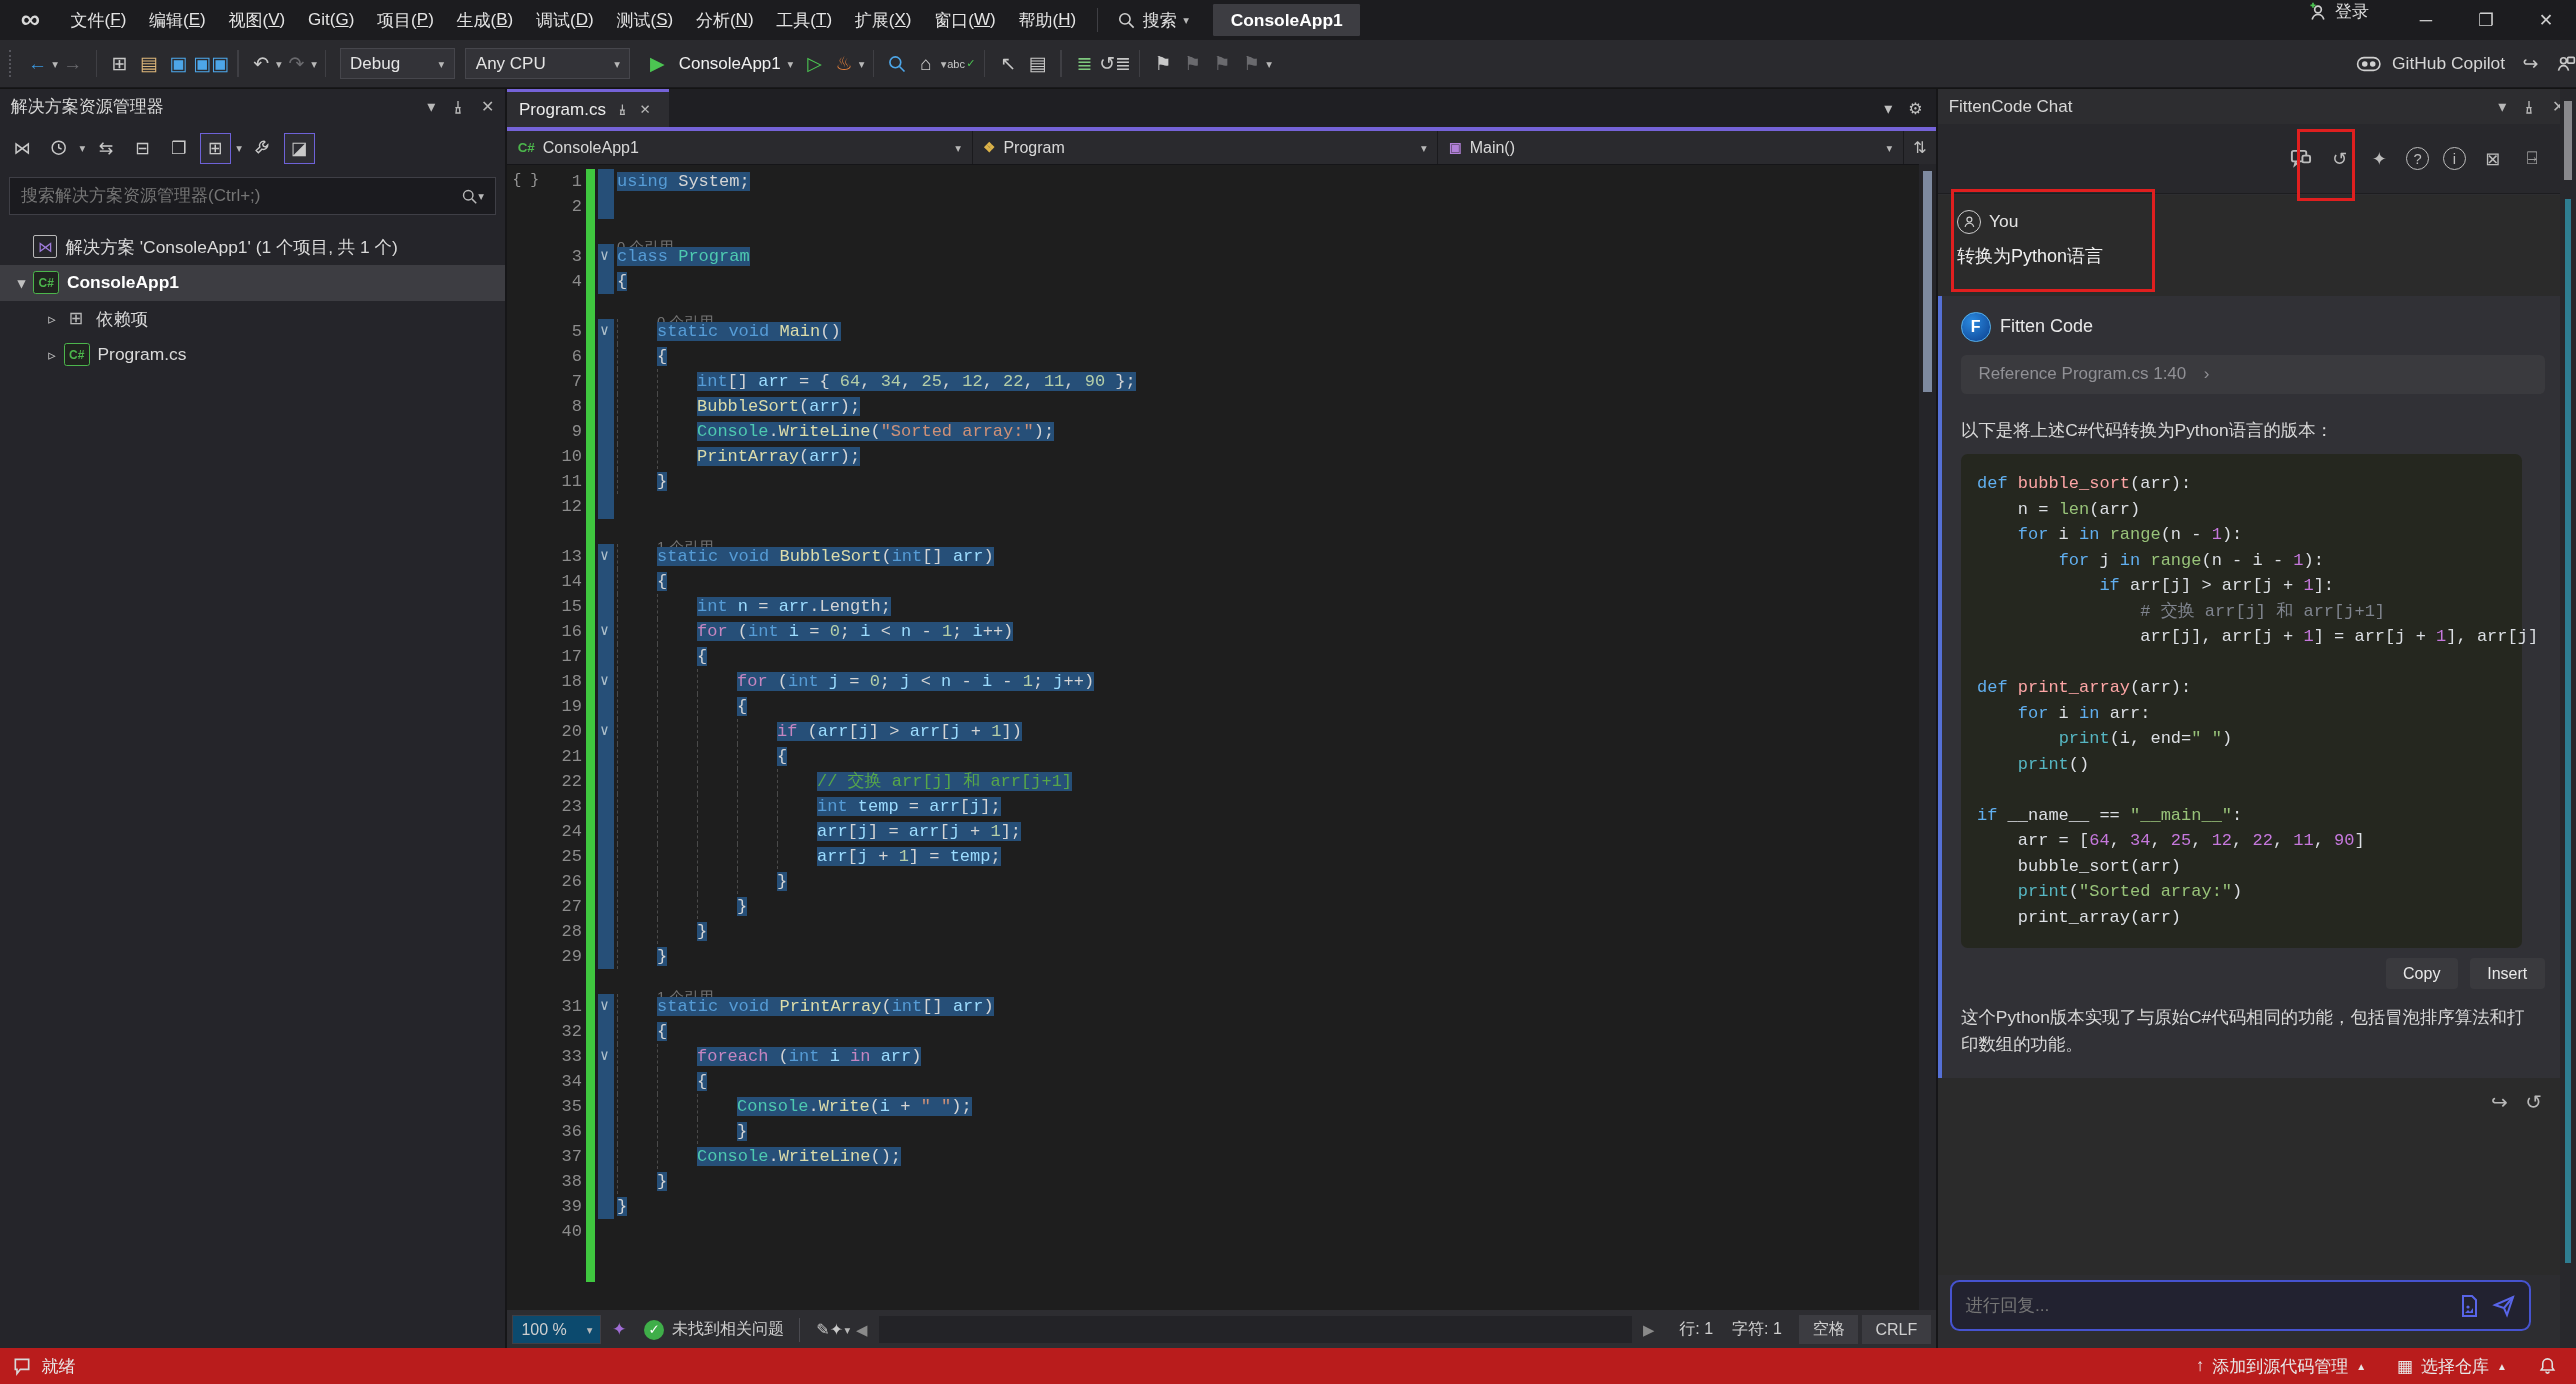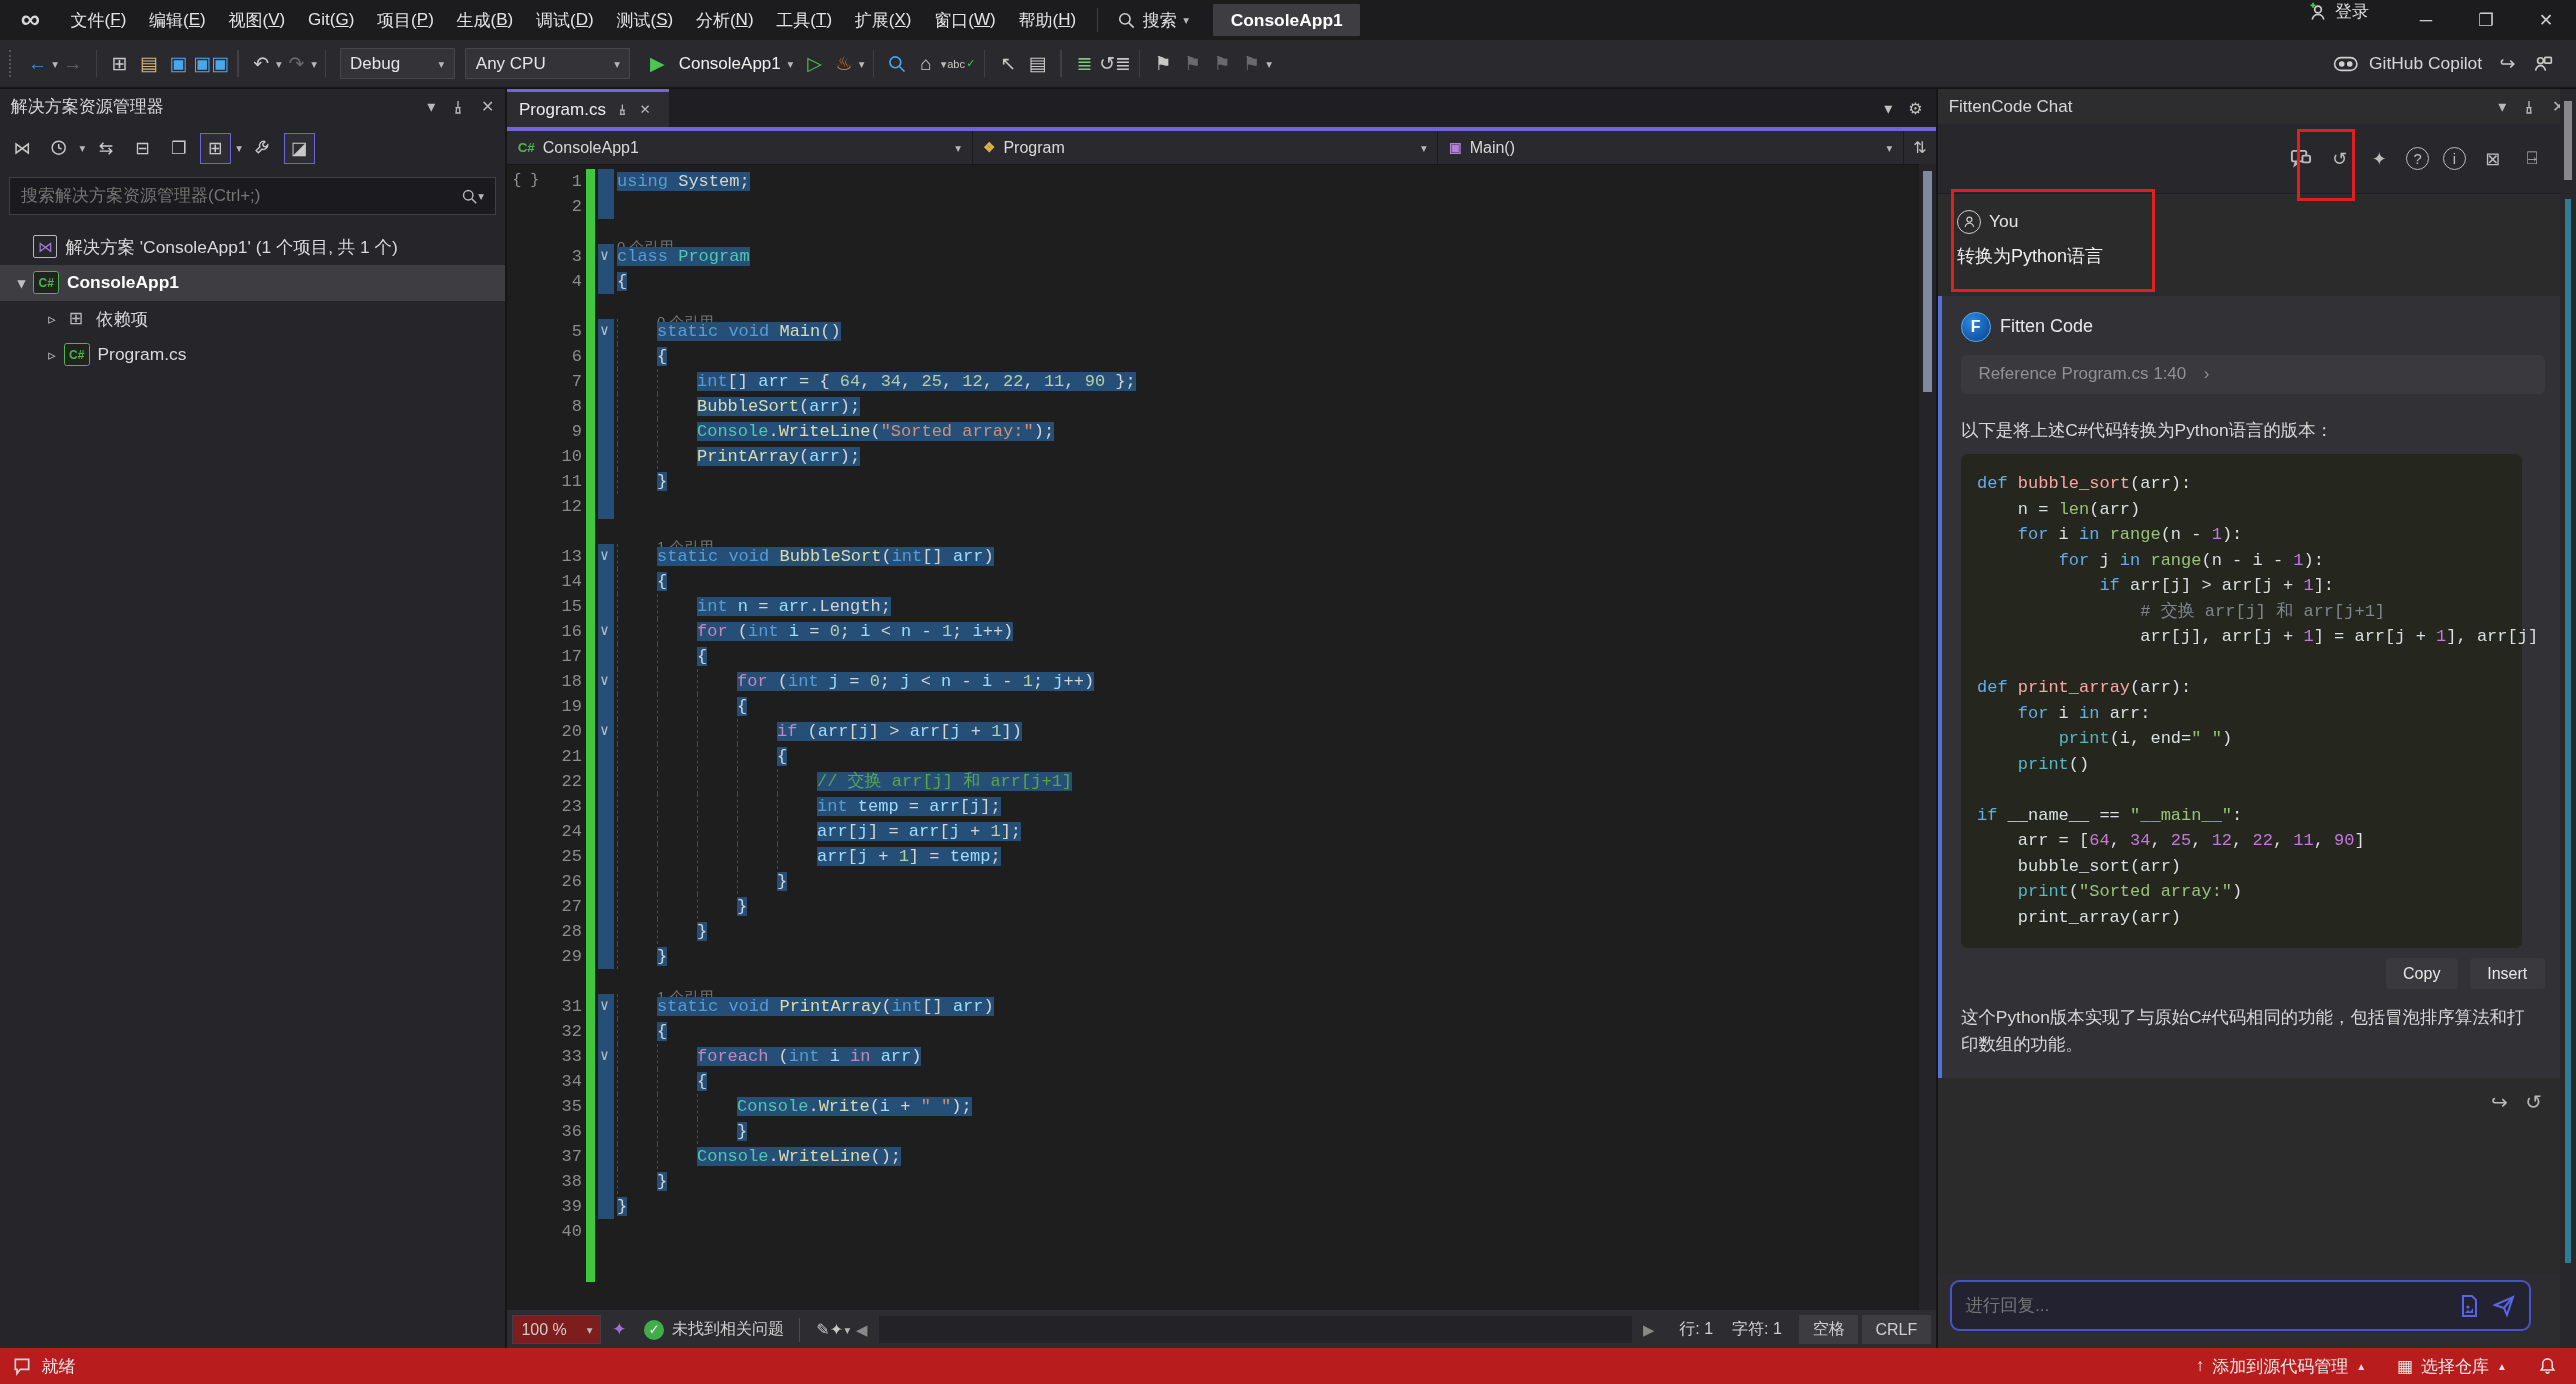--- a/index.html
+++ b/index.html
@@ -22,21 +22,21 @@
 .caret{font-size:11.4px;color:#b8b8b8}
 
 
 #toolbar{position:absolute;left:0;top:40px;width:2576px;height:48px;background:#2a2a2e;display:flex;align-items:center;border-bottom:1.3px solid #19191c}
 .grip{width:5.4px;height:27px;border-left:2px dotted #55555c;margin:0 8px 0 9.4px}
 .tbi{min-width:29.5px;height:32px;display:flex;align-items:center;justify-content:center;font-size:19px;color:#c8c8c8;gap:1.3px}
 .tbi.blue{color:#3a96dd}.tbi.dim{color:#6a6a6e}.tbi.green{color:#4cc552}.tbi.orange{color:#e8823c}.tbi.gold{color:#dcb67a}.tbi.bluesave{color:#4da6e8}
 .tsep{width:1.3px;height:27px;background:#3f3f44;margin:0 8px}
 .combo{display:flex;align-items:center;justify-content:space-between;background:#333338;border:0.7px solid #46464c;height:31px;padding:0 9.4px;font-size:17px;color:#e4e4e4;margin:0 5.4px}
 .runbtn{display:flex;align-items:center;gap:6.7px;font-size:17px;color:#f0f0f0;padding:0 6.7px}
-.copilot{margin-left:auto;display:flex;align-items:center;gap:10.7px;padding-right:23px;font-size:17.4px;color:#d6d6d6}
+.copilot{margin-left:auto;display:flex;align-items:center;gap:10.7px;font-size:17.4px;color:#d6d6d6}
 
 
 #explorer{position:absolute;left:0;top:89px;width:507px;height:1260px;background:#25252a;border-right:2.7px solid #161618}
 #editor{position:absolute;left:507px;top:89px;width:1429px;height:1260px;background:#1e1e1e}
 #chat{position:absolute;left:1936px;top:89px;width:640px;height:1260px;background:#2d2d30;border-left:2.7px solid #161618}
 
 
 .panel-head{height:35px;display:flex;align-items:center;padding:0 10.7px;font-size:17px;color:#d8d8d8}
 .panel-head .ph-icons{margin-left:auto;display:flex;gap:14.8px;color:#b8b8b8;font-size:16px;align-items:center}
 .exp-toolbar{height:48px;display:flex;align-items:center;gap:5.4px;padding:0 6.7px}
@@ -74,21 +74,21 @@
 .chev{position:absolute;left:86px;top:0;width:23px;text-align:center;color:#aebfca;font-size:14.8px;z-index:2}
 .ltxt{position:absolute;left:110px;top:0;height:100%}
 .guide{display:inline-block;width:40px;height:25px;border-left:1.3px dashed #4a4a4a;vertical-align:top}
 .cs-sel{background:#264f78}
 .codelens{position:absolute;top:16px;color:#737373;font:14.8px/25px "Liberation Sans",sans-serif}
 .tk-K{color:#569cd6}.tk-C{color:#c586c0}.tk-T{color:#4ec9b0}.tk-M{color:#dcdcaa}.tk-V{color:#9cdcfe}
 .tk-N{color:#b5cea8}.tk-S{color:#ce9178}.tk-X{color:#57a64a}.tk-P{color:#d4d4d4}
 #editor-vscroll{position:absolute;right:0;top:75px;width:17.4px;height:1146px;background:#252529}
 #editor-vthumb{position:absolute;left:4px;top:6.7px;width:9.4px;height:221px;background:#7e8aa0}
 #editor-status{position:absolute;left:0;top:1221px;width:100%;height:39px;background:#2d2d31;display:flex;align-items:center;font-size:16px;color:#cfcfcf}
-.zoombox{margin-left:5.4px;width:89px;height:29.5px;border:0.7px solid #3f3f46;background:#7f1d1d;display:flex;align-items:center;justify-content:space-between;padding:0 8px}
+.zoombox{margin-left:5.4px;width:89px;height:29.5px;border:0.7px solid #3f3f46;background:#0c4a6e;display:flex;align-items:center;justify-content:space-between;padding:0 8px}
 .health{margin-left:10.7px;color:#a06cd5;font-size:17.4px}
 .probgroup{margin-left:17.4px;display:flex;align-items:center;gap:8px}
 .okdot{width:20px;height:20px;border-radius:50%;background:#3fae49;color:#fff;font-size:13.4px;display:flex;align-items:center;justify-content:center}
 .es-sep{width:1.3px;height:24px;background:#4a4a50;margin:0 14.8px}
 .htrack{flex:1;height:27px;background:#232327;margin:0 5.4px}
 .esl{margin-left:19px}
 .esbox{margin-left:17.4px;background:#3c3c41;height:29.5px;display:flex;align-items:center;padding:0 13.4px}
 .arrbtn{color:#8a8a8a;font-size:14.8px;width:23px;text-align:center}
 
 

